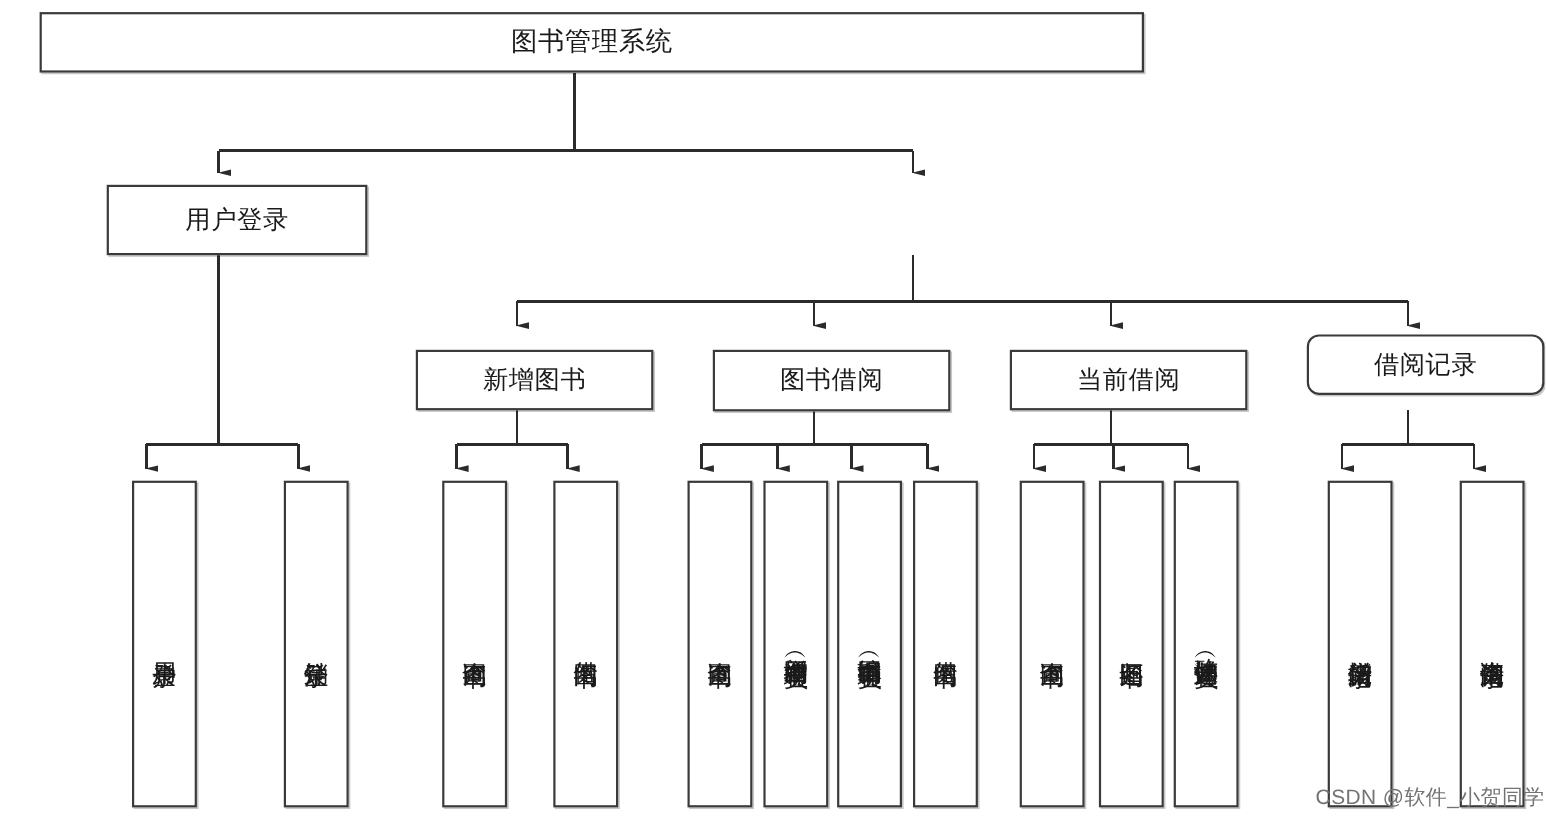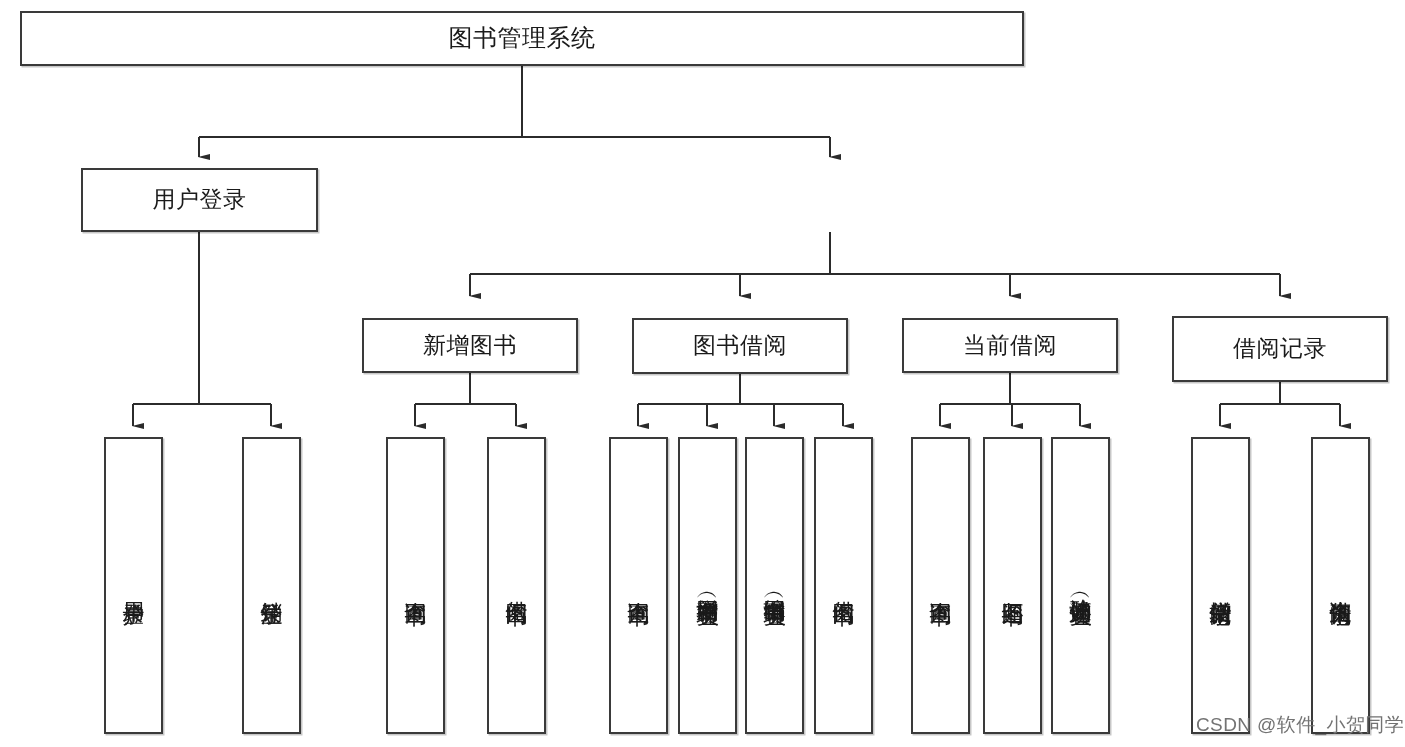--- a/index.html
+++ b/index.html
@@ -30,20 +30,21 @@
     position: absolute;
     box-sizing: border-box;
     background: #ffffff;
     border: 2.5px solid #3a3a3a;
     box-shadow: 1.5px 1.5px 0 0 rgba(0,0,0,0.22);
     display: flex;
     align-items: center;
     justify-content: center;
     text-align: center;
     z-index: 2;
+    margin-left: 16px;
   }
   .node .label {
     font-size: 23px;
     line-height: 1.12;
     letter-spacing: 0.5px;
     color: #1a1a1a;
     white-space: nowrap;
   }
   .node.vert .label {
     writing-mode: vertical-rl;
@@ -130,21 +131,21 @@
 
   <div class="node" style="left:362px; top:318px; width:216px; height:55px;">
     <span class="label">新增图书</span>
   </div>
   <div class="node" style="left:632px; top:318px; width:216px; height:56px;font-family:Liberation Serif, serif;">
     <span class="label">图书借阅</span>
   </div>
   <div class="node" style="left:902px; top:318px; width:216px; height:55px;">
     <span class="label">当前借阅</span>
   </div>
-  <div class="node" style="left:1172px; top:316px; width:216px; height:66px;">
+  <div class="node" style="left:1172px; top:304px; width:216px; height:55px;border-radius:11px;">
     <span class="label">借阅记录</span>
   </div>
 
   <div class="node vert" style="left:104px; top:437px; width:59px; height:297px;">
     <span class="label">用户登录</span>
   </div>
   <div class="node vert" style="left:242px; top:437px; width:59px; height:297px;">
     <span class="label">注销登录</span>
   </div>
 

